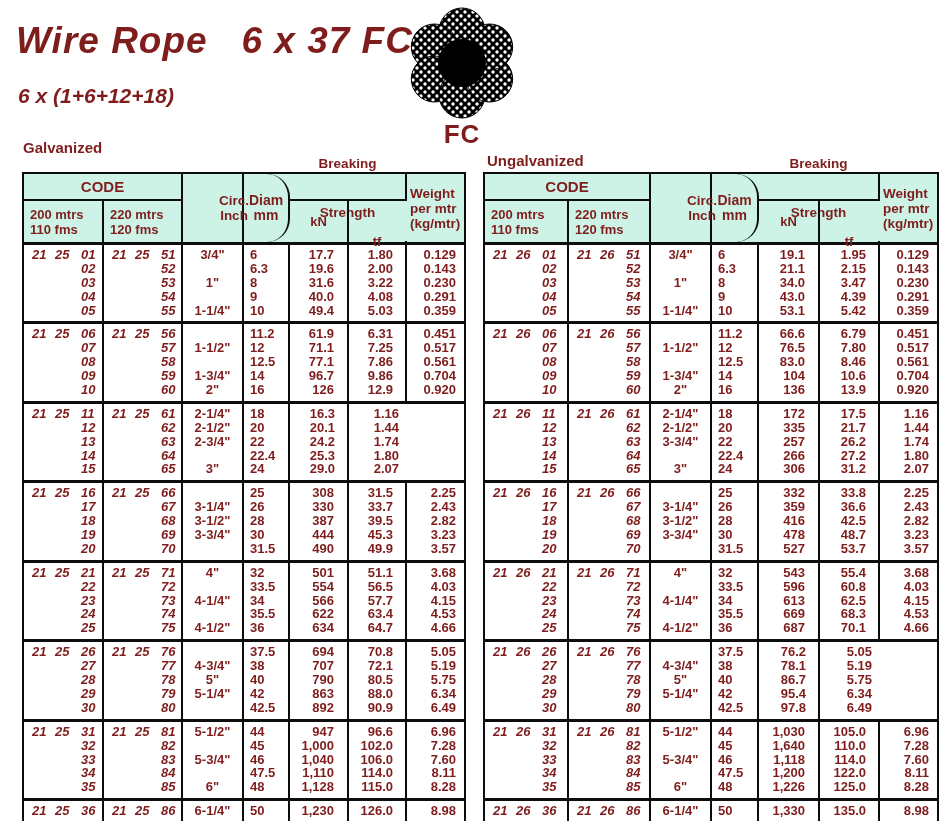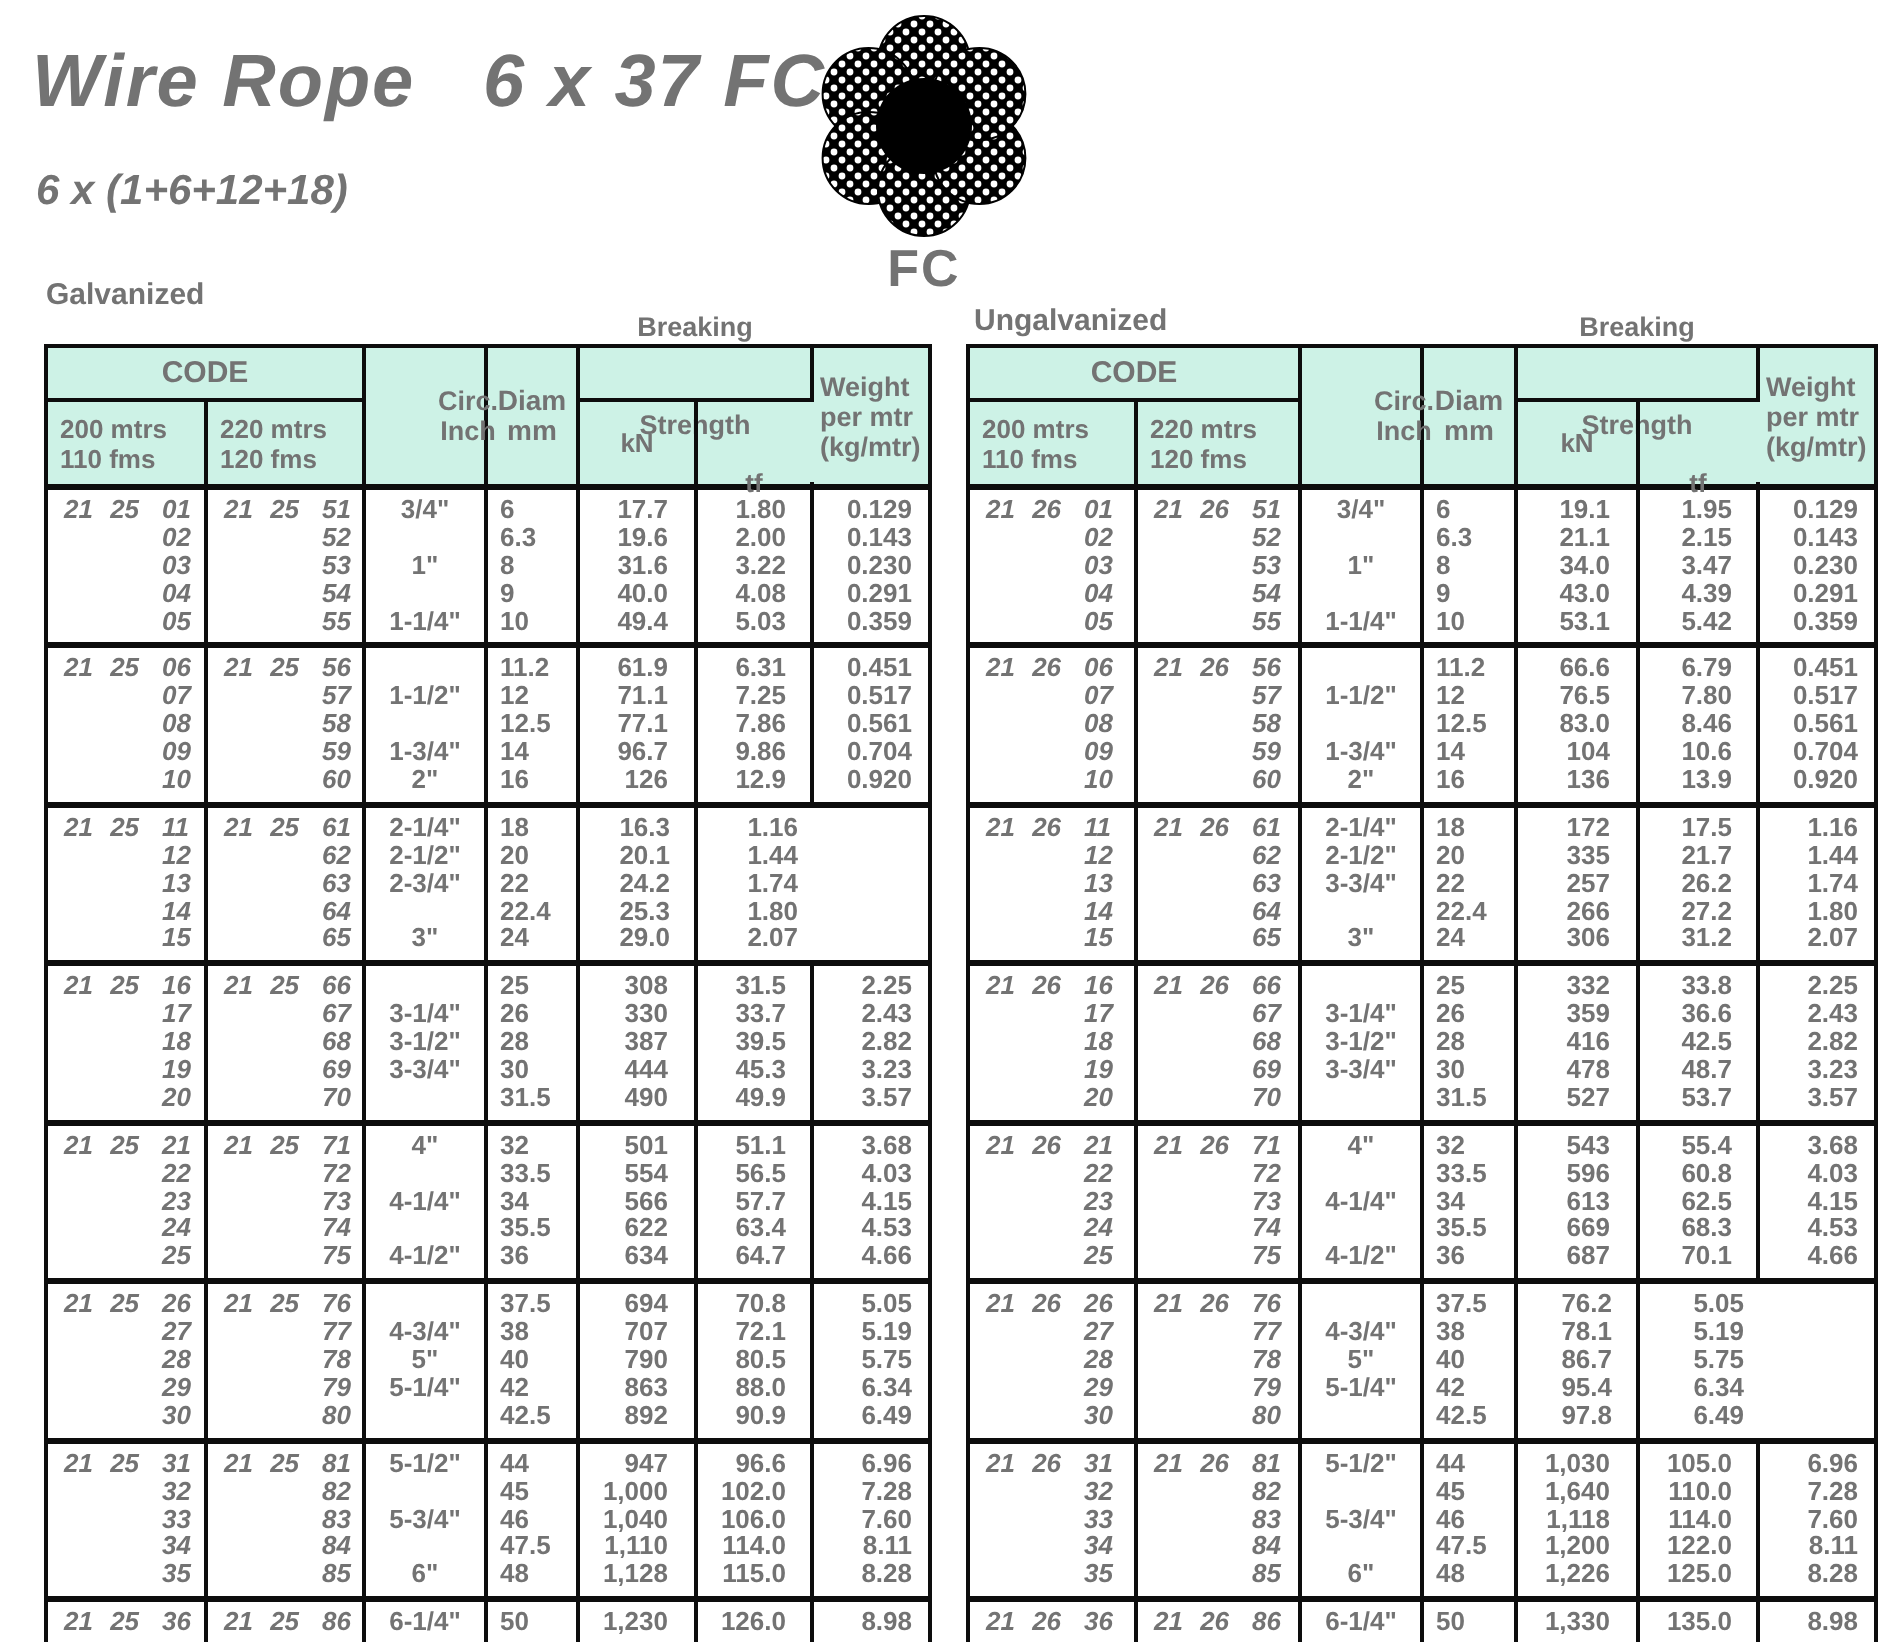--- a/index.html
+++ b/index.html
@@ -1,18 +1,18 @@
 <!DOCTYPE html>
 <html><head>
 <meta charset="utf-8">
 <style>
   html,body{margin:0;padding:0;background:#ffffff;}
   .page{
     position:relative;width:945px;height:821px;background:#ffffff;overflow:hidden;
-    font-family:"Liberation Sans","DejaVu Sans",sans-serif;color:#737373;
+    font-family:"Liberation Sans","DejaVu Sans",sans-serif;color:#7f1d1d;
   }
   .title{
     position:absolute;left:16px;top:20px;font-size:37px;font-weight:bold;font-style:italic;
     letter-spacing:1px;white-space:pre;
   }
   .subtitle{
     position:absolute;left:18px;top:84px;font-size:21px;font-weight:bold;font-style:italic;
     white-space:pre;
   }
   .rope-icon{position:absolute;left:403px;top:6px;width:118px;height:114px;}
@@ -36,21 +36,21 @@
   }
   .t0 .thead, .t0 .block-row{grid-template-columns:80px 79px 61px 46px 59px 58px auto;}
   .t1 .thead, .t1 .block-row{grid-template-columns:84px 82px 61px 47px 61px 60px auto;}
 
   .hc{display:flex;flex-direction:column;justify-content:center;}
   .h-code{grid-column:1/3;grid-row:1;border-right:2px solid #0d0d0d;border-bottom:2px solid #0d0d0d;
           align-items:center;font-size:15px;}
   .h-sub1{grid-column:1;grid-row:2;border-right:2px solid #0d0d0d;padding-left:6px;font-size:13px;line-height:15px;}
   .h-sub2{grid-column:2;grid-row:2;border-right:2px solid #0d0d0d;padding-left:6px;font-size:13px;line-height:15px;}
   .h-circ{grid-column:3;grid-row:1/3;border-right:2px solid #0d0d0d;align-items:center;font-size:13.5px;line-height:15px;padding-left:43px;}
-  .h-diam{grid-column:4;grid-row:1/3;border-right:2px solid #0d0d0d;align-items:center;font-size:14px;line-height:15px;}
+  .h-diam{grid-column:4;grid-row:1/3;border-right:2px solid #0d0d0d;align-items:center;font-size:14px;line-height:15px;border-radius:23px;}
   .h-bs{grid-column:5/7;grid-row:1;border-right:2px solid #0d0d0d;border-bottom:2px solid #0d0d0d;
         align-items:center;font-size:13.5px;line-height:13px;padding-top:2px;gap:36px;}
   .h-kn{grid-column:5;grid-row:2;border-right:2px solid #0d0d0d;align-items:center;font-size:13px;}
   .h-tf{grid-column:6;grid-row:2;border-right:2px solid #0d0d0d;align-items:center;font-size:13px;margin-top:40px;}
   .h-wt{grid-column:7;grid-row:1/3;padding-left:3px;font-size:13.5px;line-height:15px;border-radius:11px;}
 
   .block-row{display:grid;border-bottom:3px solid #0d0d0d;}
   .block-row:last-child{border-bottom:none;}
   .cell{border-right:2px solid #0d0d0d;padding-top:3px;padding-bottom:4px;font-weight:bold;font-size:13px;}
   .cell:last-child{border-right:none;}

